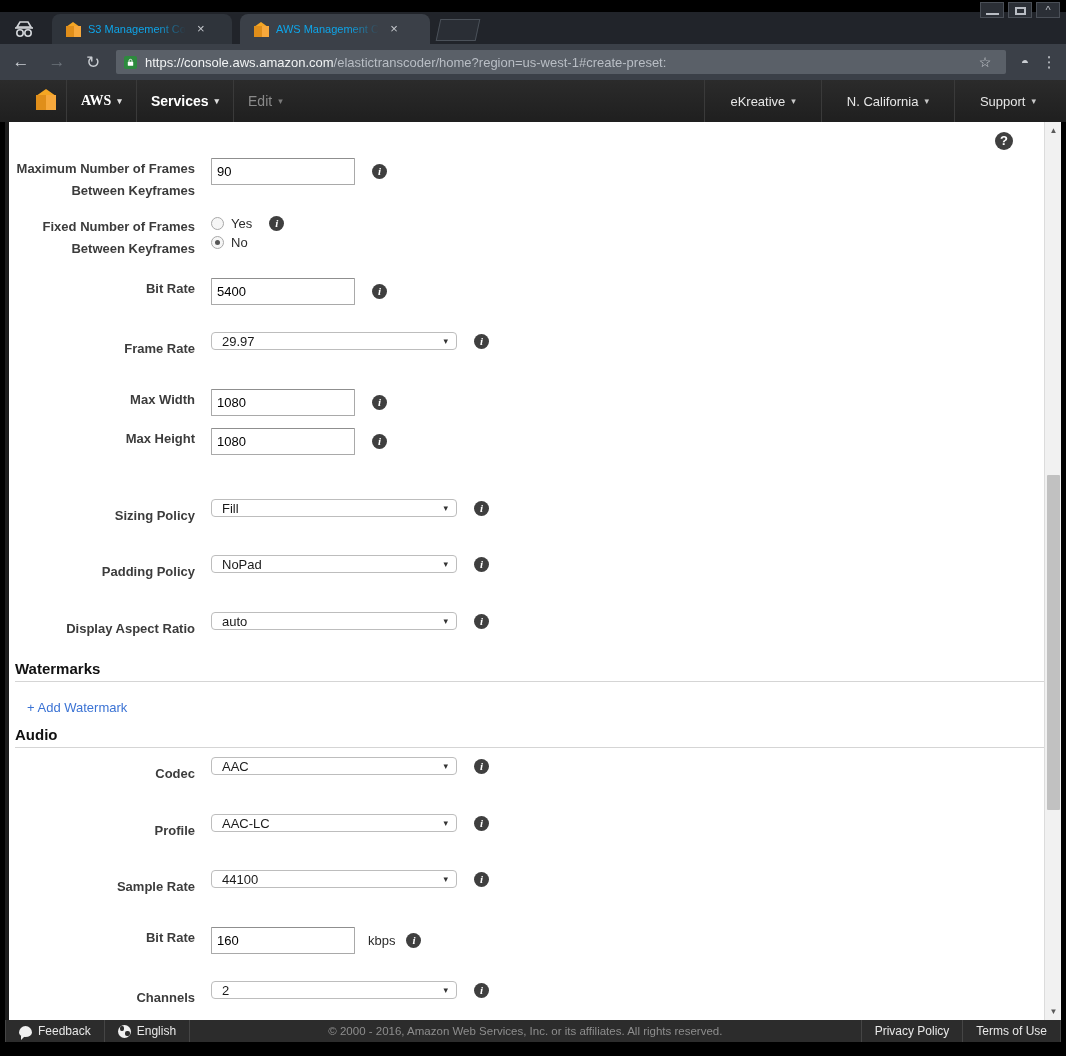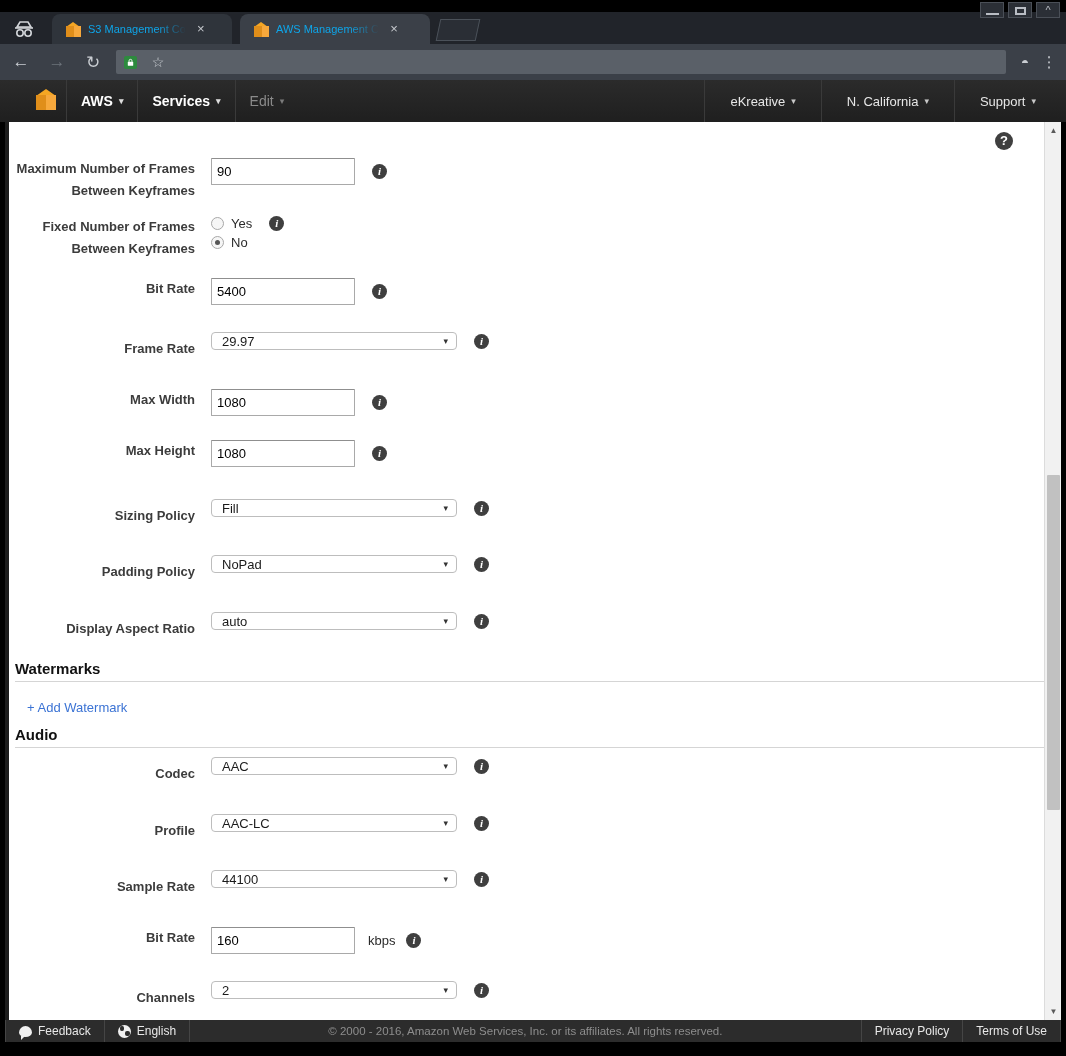--- a/index.html
+++ b/index.html
@@ -134,21 +134,21 @@
   .awsnav .logo .cube { width: 20px; height: 21px; }
   .awsnav .logo .cube .top { border-left-width:10px;border-right-width:10px;border-bottom-width:7px; }
   .awsnav .logo .cube .bl { top:6px;width:10px;height:15px; }
   .awsnav .logo .cube .br { left:10px;top:6px;width:10px;height:15px; }
   .navitem {
     display: flex; align-items: center; gap: 6px;
     height: 42px; padding: 0 14px;
     color: #fff; font-size: 14px; font-weight: bold;
     border-left: 1px solid #3a3a3a;
   }
-  .navitem.first { border-left: 1px solid #3a3a3a; }
+  .navitem.first { border-left: 1px solid #3a3a3a; font-family: Liberation Serif, serif; }
   .navitem.disabled { color: #8a8a8a; font-weight: normal; }
   .navitem .caret { font-size: 9px; opacity: .85; }
   .navspacer { flex: 1; }
   .navright {
     display: flex; align-items: center; height: 42px;
   }
   .navright .navitem { font-weight: normal; font-size: 13px; color: #e6e6e6; padding: 0 25px; }
   .navright .navitem:last-child { padding-right: 30px; }
 
   
@@ -351,20 +351,21 @@
     <div class="navbtn disabled">→</div>
     <div class="navbtn">↻</div>
 
     <div class="omnibox">
       <span class="lockbox">
         <svg width="9" height="9" viewBox="0 0 10 10">
           <rect x="2" y="4.3" width="6" height="4.4" rx="0.6" fill="#fff"></rect>
           <path d="M3.4 4.3 V3.1 a1.6 1.6 0 0 1 3.2 0 V4.3" fill="none" stroke="#fff" stroke-width="1"></path>
         </svg>
       </span>
+      <span class="urltext"><span class="strong">https://console.aws.amazon.com</span><span class="dim">/elastictranscoder/home?region=us-west-1#create-preset:</span></span>
       <span class="omni-icon">☆</span>
     </div>
 
     <span class="omni-icon">◓</span>
     <span class="menu-icon">⋮</span>
   </div>
 
   <div class="awsnav">
     <span class="logo">
       <span class="cube"><span class="top"></span><span class="bl"></span><span class="br"></span></span>
@@ -450,21 +451,21 @@
       </div>
 
       <div class="frow" style="top:267px;">
         <div class="flabel">Max Width</div>
         <div class="fctl">
           <input class="ftext" value="1080" style="">
           <span class="infoicon">i</span>
         </div>
       </div>
 
-      <div class="frow" style="top:318px;">
+      <div class="frow" style="top:306px;">
         <div class="flabel">Max Height</div>
         <div class="fctl">
           <input class="ftext" value="1080" style="">
           <span class="infoicon">i</span>
         </div>
       </div>
 
       <div class="frow" style="top:377px;">
         <div class="flabel" style="padding-top:6px;">Sizing Policy</div>
         <div class="fctl">

